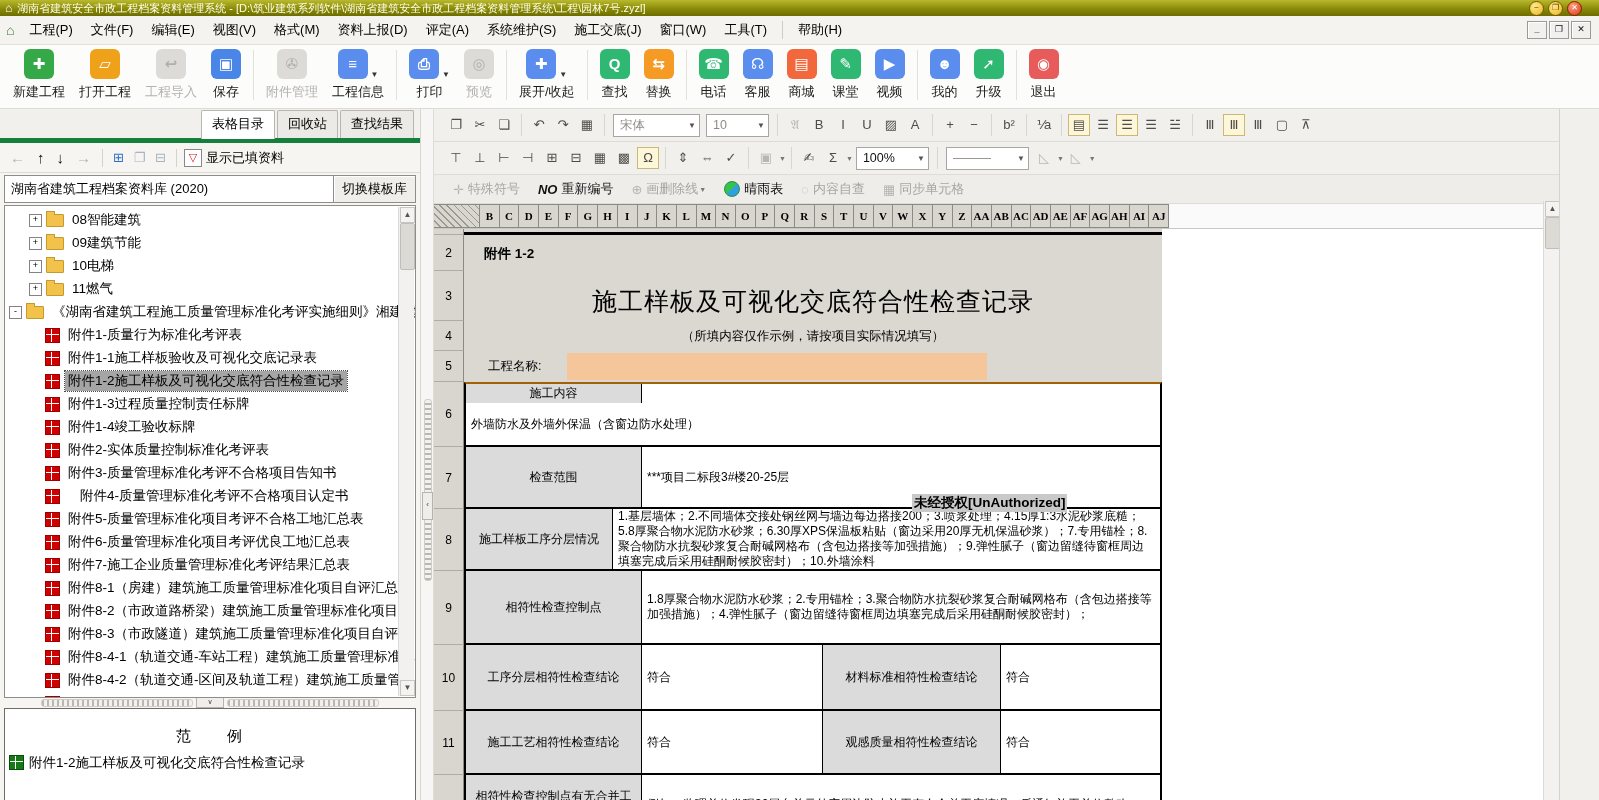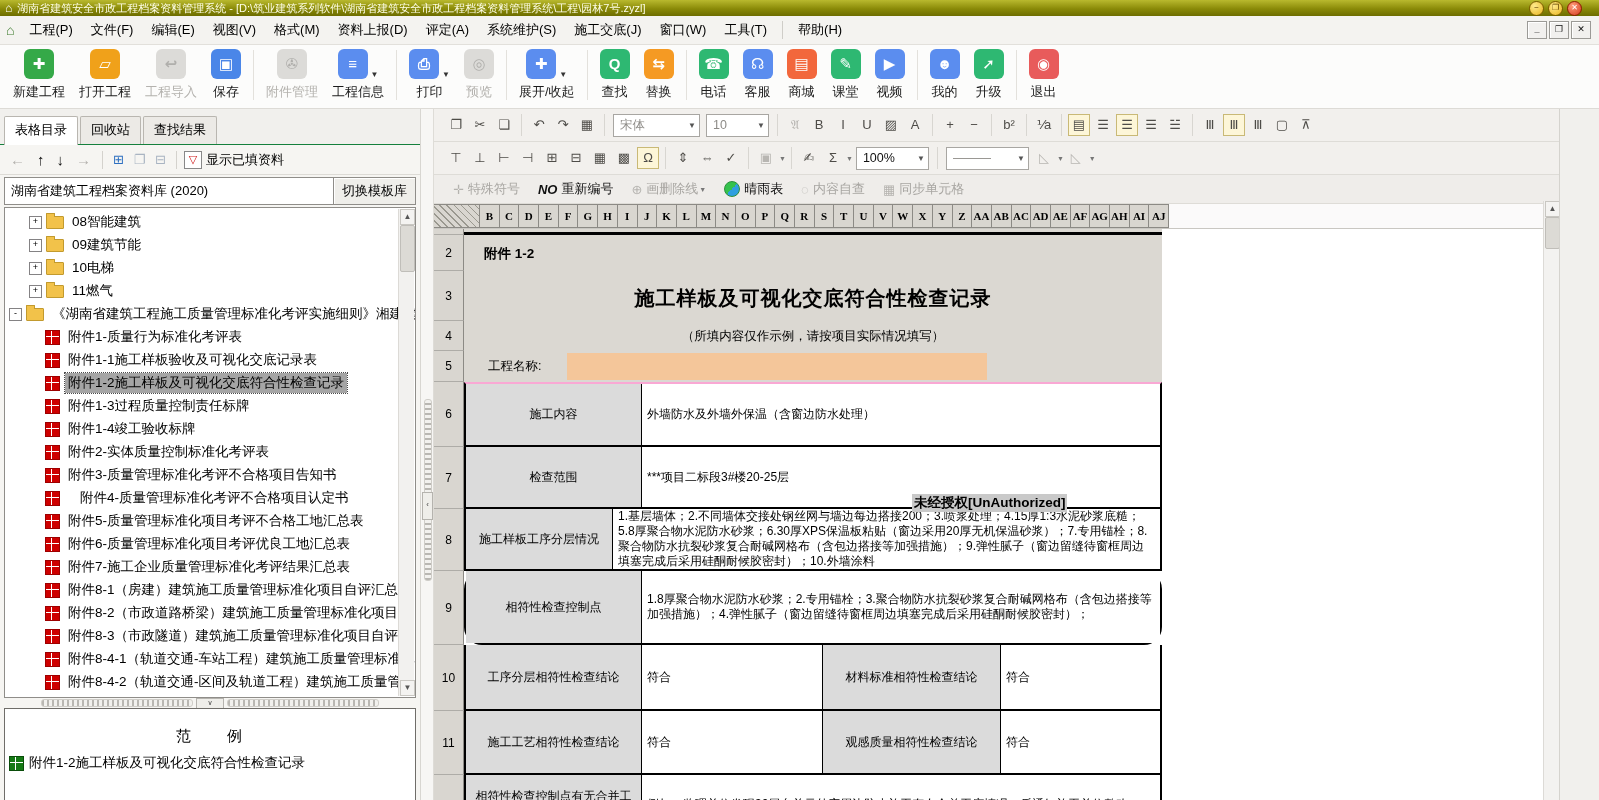--- a/index.html
+++ b/index.html
@@ -32,21 +32,21 @@
           line-height:30px;text-align:center;}
   .tb-dd{font-size:8px;color:#333;margin-left:3px;}
   .tb-label{font-size:13px;margin-top:4px;color:#1c1c1c;white-space:nowrap;}
   .tb-btn.dis .tb-label{color:#b4b2ae;}
   .tb-btn.dis .tb-ico{background:#dcdbd8 !important;color:#b0afac;}
   .tb-sep{width:1px;height:50px;background:#e3e1dc;margin:1px 5px 0;}
   
   .main{display:flex;height:697px;}
   
   .leftpanel{width:420px;background:#f6f5f2;display:flex;flex-direction:column;border-right:1px solid #d8d6d1;}
-  .tabs{height:28px;display:flex;align-items:flex-end;padding:7px 4px 0;border-bottom:1px solid #15803d;background:#f1f0ed;}
+  .tabs{height:28px;display:flex;align-items:flex-end;padding:1px 4px 0;border-bottom:5px solid #15803d;background:#f1f0ed;justify-content:flex-end;}
   .tab{padding:4px 10px 5px;font-size:13px;border:1px solid #b9b6b0;border-bottom:none;background:#eceae6;
        margin-right:2px;border-radius:2px 2px 0 0;white-space:nowrap;}
   .tab.active{background:#fff;margin-bottom:-1px;padding-bottom:6px;}
   .navrow{height:30px;display:flex;align-items:center;padding:0 6px;gap:4px;border-bottom:1px solid #dddbd6;background:#f6f5f2;}
   .nav-ico{font-size:15px;font-weight:bold;color:#111;padding:0 4px;}
   .nav-ico.dis{color:#b2b0ac;}
   .nav-tbl{display:inline-block;width:17px;height:16px;text-align:center;line-height:16px;font-size:13px;color:#2d6fc0;}
   .nav-tbl.dis{color:#a9b4c2;}
   .nav-sep{width:1px;height:18px;background:#d4d2cd;margin:0 3px;}
   .filter-ico{display:inline-block;width:16px;height:16px;border:1px solid #888;background:#fff;color:#d02020;
@@ -123,29 +123,29 @@
   .col-h{width:19.7px;box-sizing:border-box;background:#d9d6d0;border:1px solid #8c8a85;border-left:none;
          font-size:11px;font-weight:bold;text-align:center;line-height:22px;font-family:"Liberation Serif","DejaVu Serif",serif;}
   .docbody{position:relative;height:581px;background:#fff;overflow:hidden;}
   .doc-row{display:flex;}
   .numcell{width:30px;flex:none;background:#d9d6d0;border-right:1px solid #8c8a85;border-bottom:1px solid #aeaca7;
            box-sizing:border-box;display:flex;align-items:center;justify-content:center;font-size:12px;}
   .rowcontent{flex:1;background:#fff;display:flex;}
   .paper{width:698px;background:#dbd8d2;box-sizing:border-box;}
   .sliver{border-bottom:3px solid #000;}
   .attach-no{font-weight:bold;font-size:13.5px;padding:10px 0 0 20px;}
-  .doctitle{text-align:center;font-size:20px;font-weight:700;letter-spacing:1px;padding-top:14px;}
+  .doctitle{text-align:center;font-size:25px;font-weight:400;letter-spacing:1px;padding-top:14px;}
   .docsub{text-align:center;font-size:12.5px;padding-top:7px;}
   .projrow{display:flex;align-items:center;padding-left:24px;}
   .projlabel{font-size:12.5px;width:79px;}
   .orangecell{width:420px;height:27px;background:#f4c69a;}
   
   .t-row{width:698px;box-sizing:border-box;display:flex;border-left:2px solid #000;border-right:2px solid #000;
          border-bottom:2px solid #000;background:#fff;}
-  .t-first{border-top:2px solid #f9a8d4;}
+  .t-first{border-top:2px solid #a16207;flex-direction:column;}
   .t-cell{box-sizing:border-box;border-right:1px solid #000;display:flex;align-items:center;font-size:12px;line-height:15px;}
   .t-cell:last-child{border-right:none;}
   .t-label{background:#dbdbdb;justify-content:center;text-align:center;padding:2px 6px;}
   .t-value{background:#fff;padding:2px 5px;text-align:left;}
   .watermark{position:absolute;left:478px;top:265px;font-weight:bold;font-size:13.5px;background:#c9c9c9;
              padding:0 2px;white-space:nowrap;}
   
   .right-strip{position:absolute;top:0;right:0;width:39px;height:697px;background:#f1f0ed;border-left:1px solid #d5d3ce;}
   .v-scroll{position:absolute;top:92px;right:39px;width:16px;height:605px;background:#f3f2f0;border-left:1px solid #dcdad6;}
 </style>
@@ -662,21 +662,21 @@
           <div class="rowcontent">
             <div class="t-row" style="height: 62px;">
               <div class="t-cell t-label" style="width: 147px; font-family: Liberation Serif, serif;">施工样板工序分层情况</div>
               <div class="t-cell t-value" style="flex: 1 1 0%;">1.基层墙体；2.不同墙体交接处钢丝网与墙边每边搭接200；3.喷浆处理；4.15厚1:3水泥砂浆底糙；5.8厚聚合物水泥防水砂浆；6.30厚XPS保温板粘贴（窗边采用20厚无机保温砂浆）；7.专用锚栓；8.聚合物防水抗裂砂浆复合耐碱网格布（含包边搭接等加强措施）；9.弹性腻子（窗边留缝待窗框周边填塞完成后采用硅酮耐候胶密封）；10.外墙涂料</div>
             </div>
           </div>
         </div>
         <div class="doc-row" style="height: 74px;">
           <div class="numcell" style="height: 74px;">9</div>
           <div class="rowcontent">
-            <div class="t-row" style="height: 74px; border-radius: 18px;">
+            <div class="t-row" style="height: 74px;">
               <div class="t-cell t-label" style="width: 176px;">相符性检查控制点</div>
               <div class="t-cell t-value" style="flex: 1 1 0%;">1.8厚聚合物水泥防水砂浆；2.专用锚栓；3.聚合物防水抗裂砂浆复合耐碱网格布（含包边搭接等加强措施）；4.弹性腻子（窗边留缝待窗框周边填塞完成后采用硅酮耐候胶密封）；</div>
             </div>
           </div>
         </div>
         <div class="doc-row" style="height: 66px;">
           <div class="numcell" style="height: 66px;">10</div>
           <div class="rowcontent">
             <div class="t-row" style="height: 66px;">
               <div class="t-cell t-label" style="width: 176px;">工序分层相符性检查结论</div>

